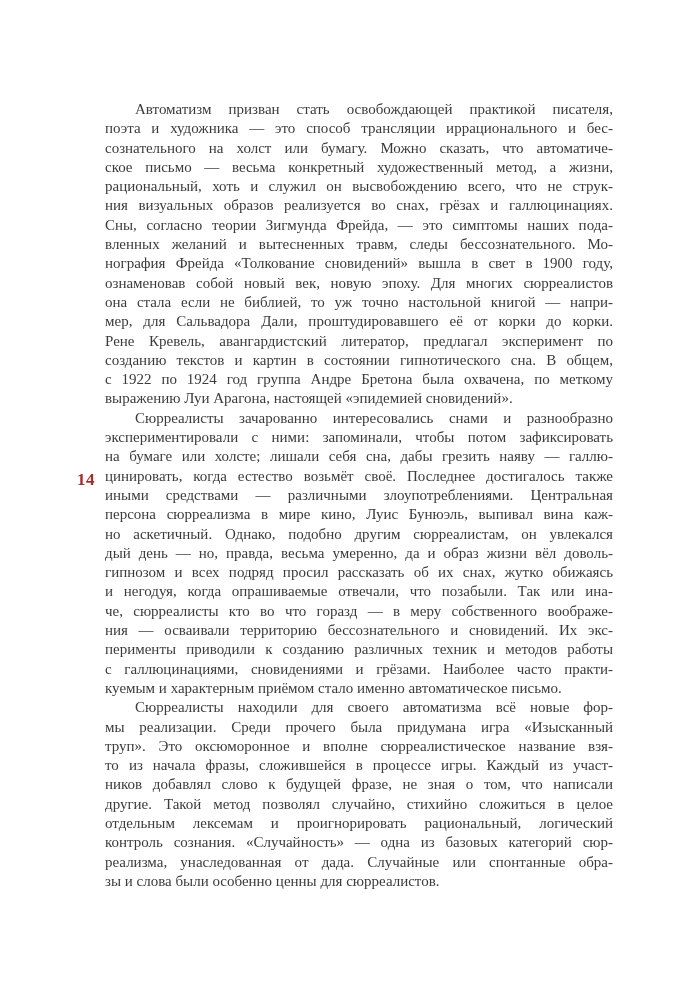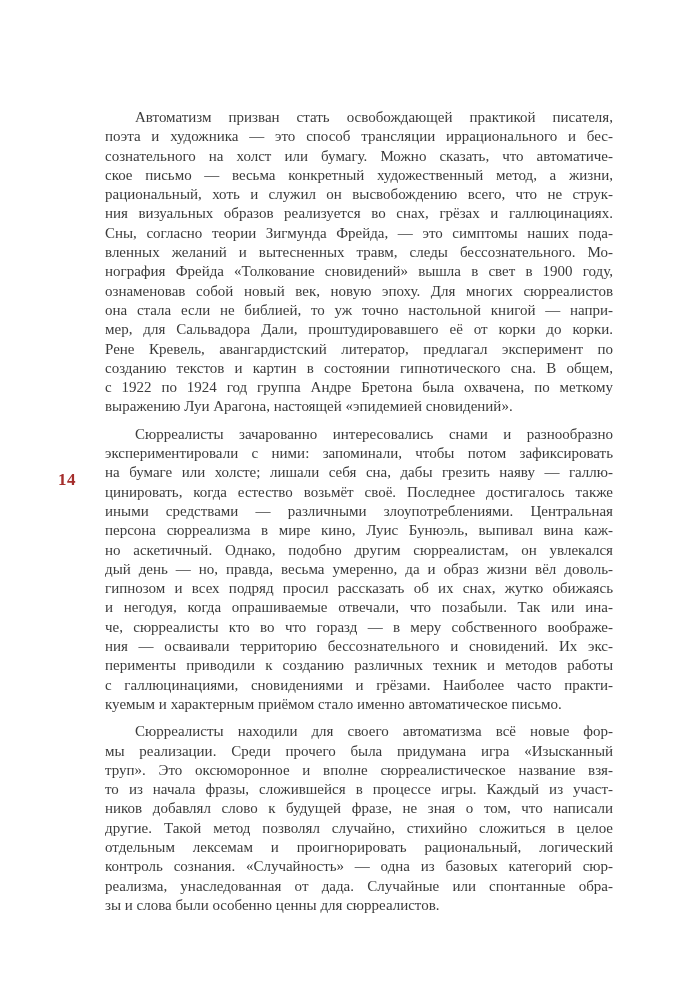--- a/index.html
+++ b/index.html
@@ -17,21 +17,21 @@
   .text-block {
     position: absolute;
     left: 105px;
     top: 100px;
     width: 508px;
     color: #3b3b3b;
     font-size: 15px;
     line-height: 19.3px;
   }
 
-  .paragraph { display: block; margin-top: 8px; }
+  .paragraph { display: block; }
 
   .line {
     text-align: justify;
     text-align-last: justify;
     -moz-text-align-last: justify;
   }
   .line.last {
     text-align-last: left;
     -moz-text-align-last: left;
   }
@@ -44,21 +44,21 @@
     width: 30px;
     font-size: 17px;
     font-weight: bold;
     letter-spacing: 0.5px;
   }
 </style>
 </head>
 <body>
 
 <div class="page" style="background: rgb(255, 255, 255);">
-  <div class="page-number" style="color: rgb(165, 46, 44);">14</div>
+  <div class="page-number" style="color: rgb(165, 46, 44); margin-left: 19px;">14</div>
   <div class="text-block" id="text-block" style="color: rgb(59, 59, 59);">
       <div class="paragraph">
         <div class="line indent">Автоматизм призван стать освобождающей практикой писателя,</div>
         <div class="line">поэта и художника — это способ трансляции иррационального и бес-</div>
         <div class="line">сознательного на холст или бумагу. Можно сказать, что автоматиче-</div>
         <div class="line">ское письмо — весьма конкретный художественный метод, а жизни,</div>
         <div class="line">рациональный, хоть и служил он высвобождению всего, что не струк-</div>
         <div class="line">ния визуальных образов реализуется во снах, грёзах и галлюцинациях.</div>
         <div class="line">Сны, согласно теории Зигмунда Фрейда, — это симптомы наших пода-</div>
         <div class="line">вленных желаний и вытесненных травм, следы бессознательного. Мо-</div>

